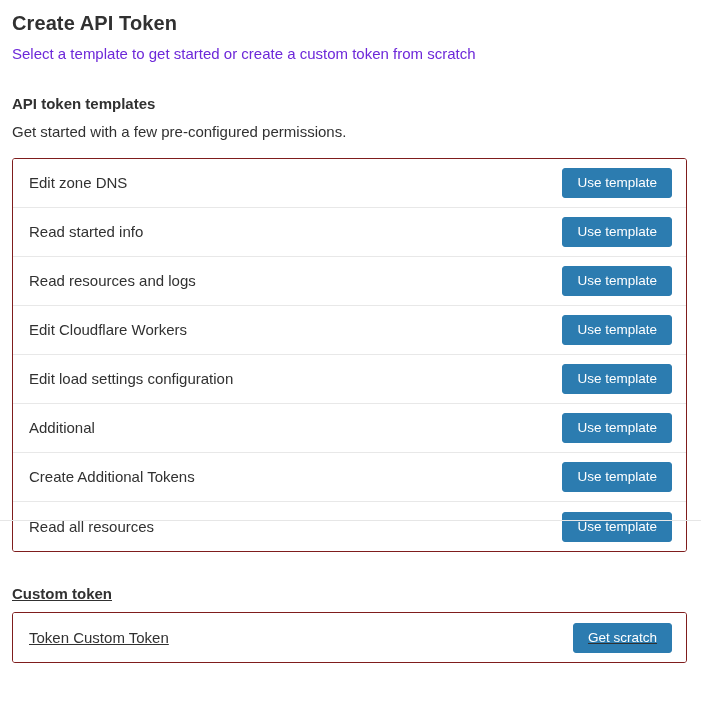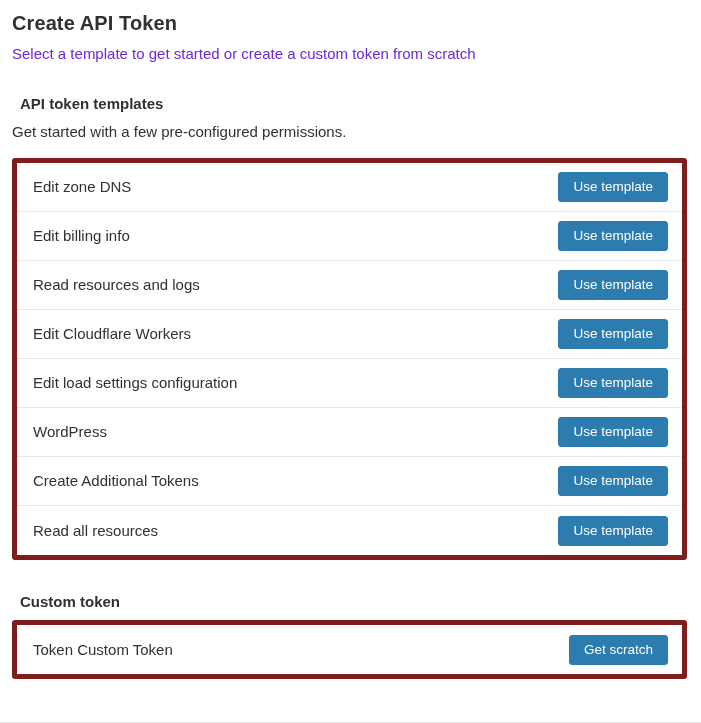--- a/index.html
+++ b/index.html
@@ -10,21 +10,21 @@
   body {
     width: 701px;
     height: 723px;
     font-family: "Liberation Sans", sans-serif;
     color: #313131;
     overflow: hidden;
   }
   .page {
     box-sizing: border-box;
     width: 701px;
-    height: 723px;
+    height: 521px;
     padding: 10px 14px 0 12px;
     background: #ffffff;
     position: relative;
   }
   .page-title {
     font-size: 20px;
     font-weight: bold;
     line-height: 26px;
     color: #313131;
     margin: 0 0 8px 0;
@@ -34,31 +34,31 @@
     font-size: 15px;
     line-height: 20px;
     color: #6d28d9;
     margin: 0 0 30px 0;
   }
   .section-title {
     font-size: 15px;
     font-weight: bold;
     line-height: 20px;
     color: #313131;
-    margin: 0 0 8px 8px;
+    margin: 0 0 8px 0;
   }
   .section-desc {
     font-size: 15px;
     line-height: 20px;
     color: #313131;
     margin: 0 0 16px 0;
   }
   .list-box {
     box-sizing: border-box;
-    border: 5px solid #7f1d1d;
+    border: 1px solid #7f1d1d;
     border-radius: 3px;
     background: #ffffff;
     overflow: hidden;
   }
   .list-row {
     box-sizing: border-box;
     display: flex;
     align-items: center;
     justify-content: space-between;
     height: 49px;
@@ -90,20 +90,21 @@
     line-height: 1;
     cursor: pointer;
     white-space: nowrap;
     font-family: "Liberation Sans", sans-serif;
   }
   .templates-wrap {
     margin-bottom: 32px;
   }
   .custom-wrap {
     margin-top: 0;
+    text-decoration: underline;
   }
   .bottom-rule {
     position: absolute;
     left: 0;
     right: 0;
     bottom: 0;
     height: 1px;
     background: #e6e6e6;
   }
 </style>
@@ -120,41 +121,41 @@
     <p class="section-desc">Get started with a few pre-configured permissions.</p>
 
     <div class="list-box">
 
       <div class="list-row">
         <span class="row-label">Edit zone DNS</span>
         <button class="btn">Use template</button>
       </div>
 
       <div class="list-row">
-        <span class="row-label">Edit billing info</span>
+        <span class="row-label">Read started info</span>
         <button class="btn">Use template</button>
       </div>
 
       <div class="list-row">
         <span class="row-label">Read resources and logs</span>
         <button class="btn">Use template</button>
       </div>
 
       <div class="list-row">
         <span class="row-label">Edit Cloudflare Workers</span>
         <button class="btn">Use template</button>
       </div>
 
       <div class="list-row">
         <span class="row-label">Edit load settings configuration</span>
         <button class="btn">Use template</button>
       </div>
 
       <div class="list-row">
-        <span class="row-label">WordPress</span>
+        <span class="row-label">Additional</span>
         <button class="btn">Use template</button>
       </div>
 
       <div class="list-row">
         <span class="row-label">Create Additional Tokens</span>
         <button class="btn">Use template</button>
       </div>
 
       <div class="list-row">
         <span class="row-label">Read all resources</span>

